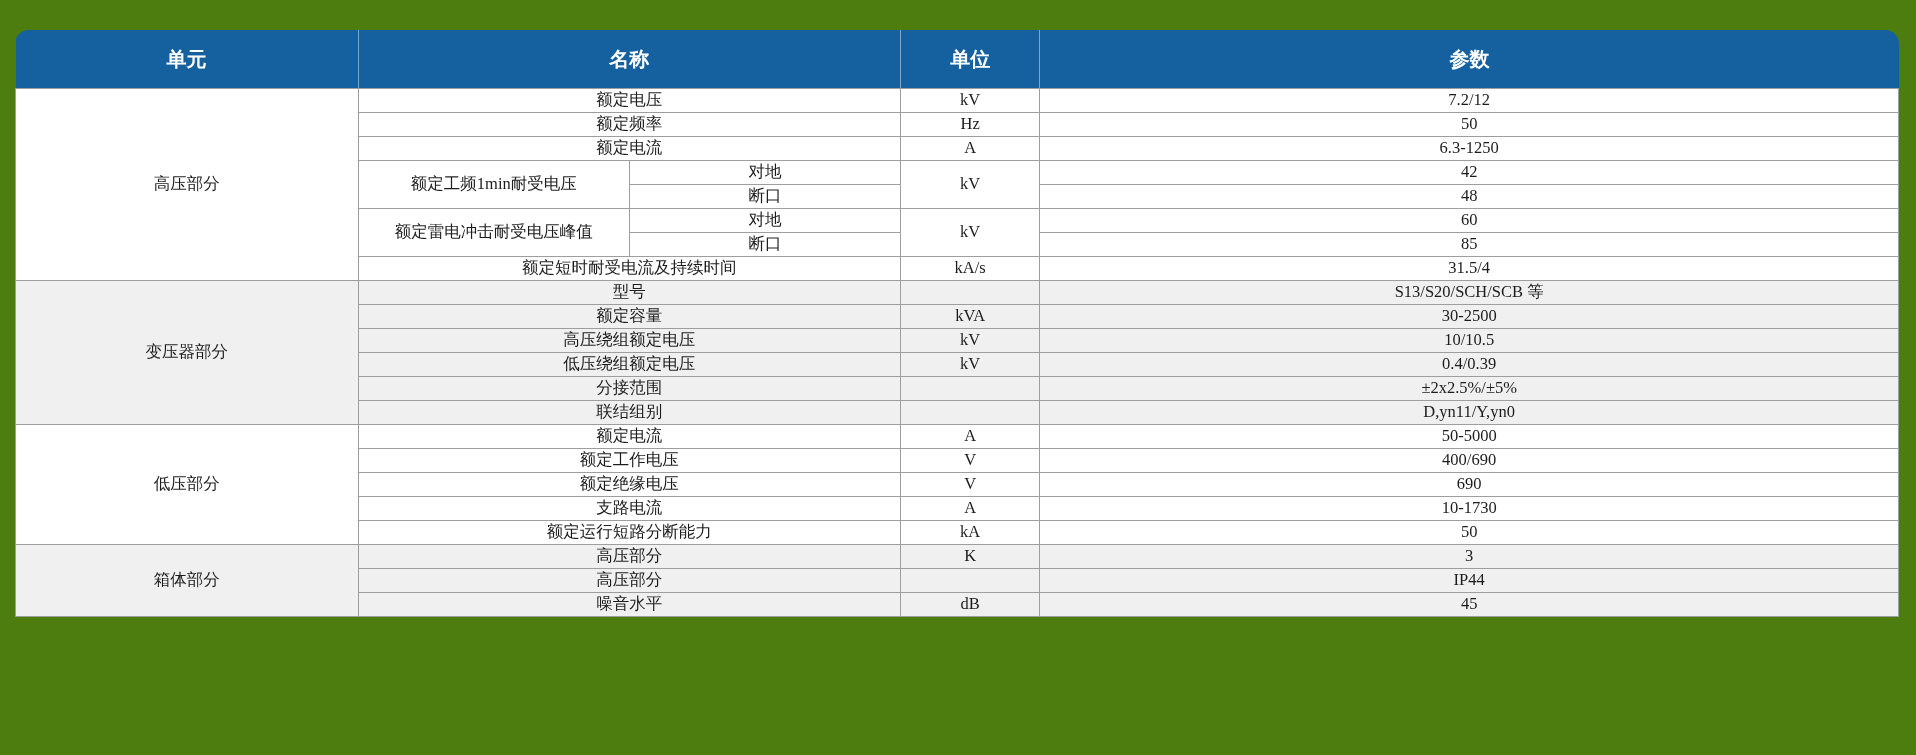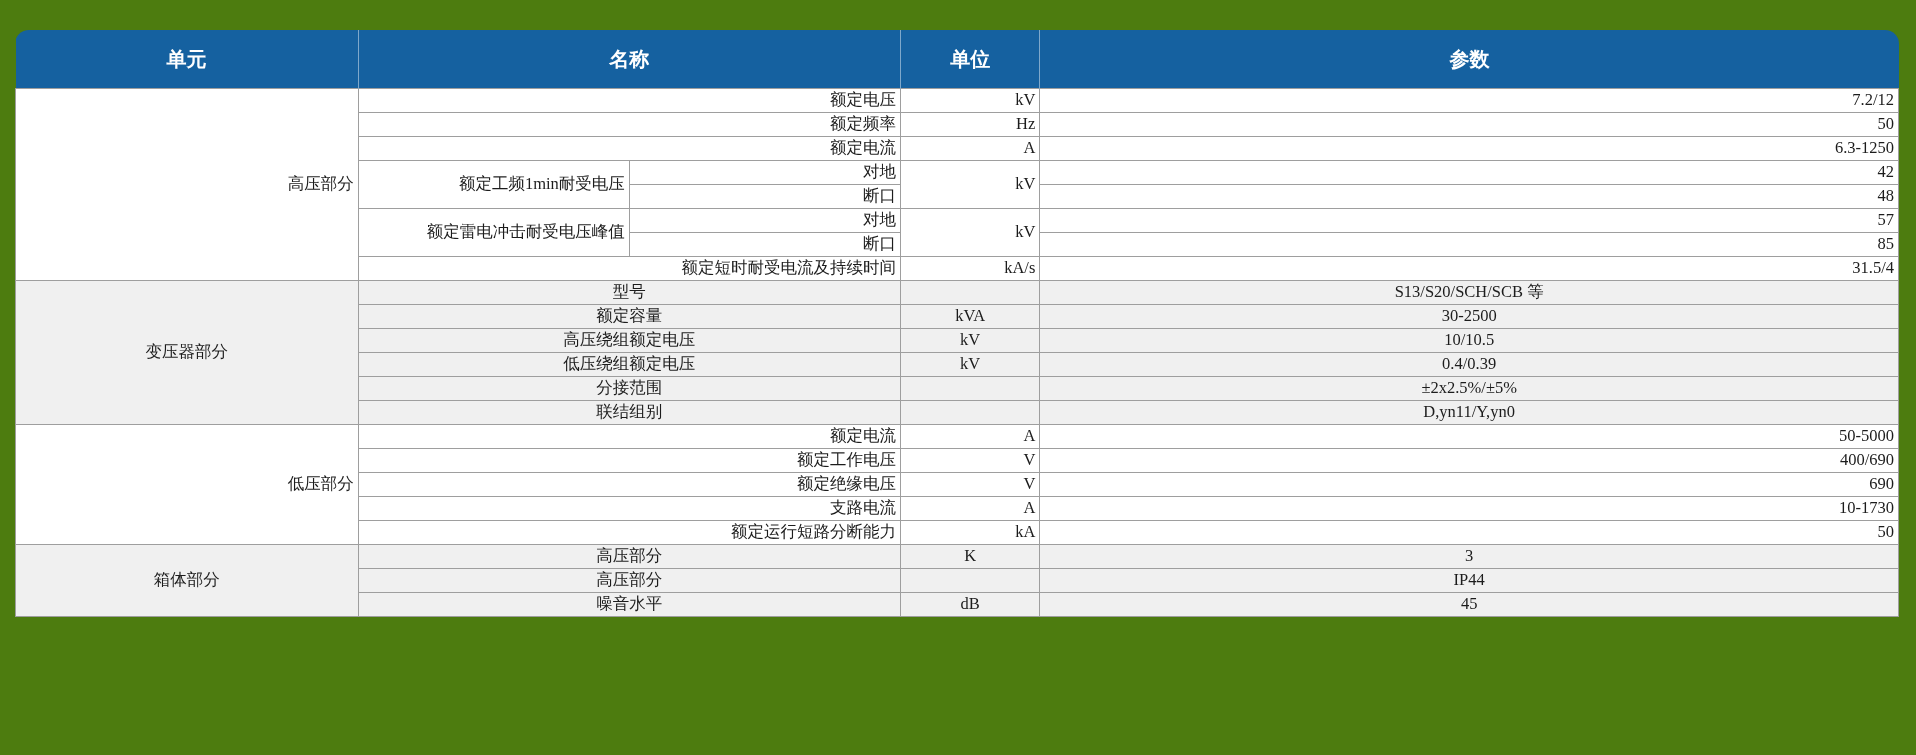--- a/index.html
+++ b/index.html
@@ -41,21 +41,21 @@
     height: 23px;
     padding: 0 4px;
     text-align: center;
     vertical-align: middle;
     font-size: 16.5px;
     color: #1c1c1c;
     line-height: 1.1;
     overflow: hidden;
     white-space: nowrap;
   }
-  tbody.sec-white td { background: #ffffff; text-align: right; }
+  tbody.sec-white td { background: #ffffff; }
   tbody.sec-gray  td { background: #f0f0f0; margin-left: 32px; }
 </style>
 </head>
 <body>
 
 <div class="page">
   <div class="card">
     <table class="spec">
       <colgroup>
         <col style="width:18.2%">
@@ -97,21 +97,21 @@
           <td>42</td>
         </tr>
         <tr>
           <td>断口</td>
           <td>48</td>
         </tr>
         <tr>
           <td rowspan="2">额定雷电冲击耐受电压峰值</td>
           <td>对地</td>
           <td rowspan="2">kV</td>
-          <td>57</td>
+          <td>60</td>
         </tr>
         <tr>
           <td>断口</td>
           <td>85</td>
         </tr>
         <tr>
           <td colspan="2">额定短时耐受电流及持续时间</td>
           <td>kA/s</td>
           <td>31.5/4</td>
         </tr>

